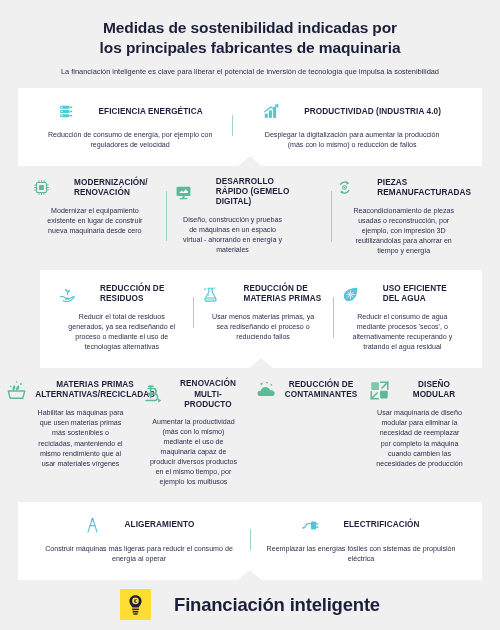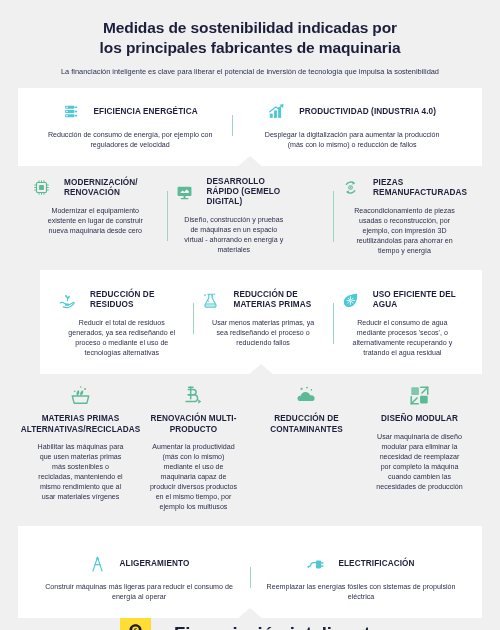--- a/index.html
+++ b/index.html
@@ -92,25 +92,25 @@
     width: 1px;
     background: #9fd3c4;
   }
   .cell.has-divider > .divider { display: block; }
 
   
   .cell-head {
     display: flex;
     align-items: center;
     justify-content: center;
-    gap: 14px;
+    gap: 24px;
     min-height: 22px;
   }
   .cell-head.stack {
-    flex-direction: column;
+    flex-direction: row;
     gap: 8px;
   }
   .cell-title {
     font-size: 8.2px;
     font-weight: bold;
     line-height: 1.25;
     color: #1c1f3b;
     letter-spacing: 0.1px;
     text-align: left;
   }
@@ -243,21 +243,21 @@
                   <path d="M9.6 20.9l-3.4-2.6 3.2-2.5z" fill="#5cba96"></path>
                   <circle cx="12" cy="12" r="2.6" fill="none" stroke="#5cba96" stroke-width="1.5"></circle>
                   <circle cx="12" cy="12" r="0.9" fill="#5cba96"></circle>
                 </svg></span>
               <div class="cell-title">PIEZAS REMANUFACTURADAS</div>
             </div>
             <div class="cell-body">Reacondicionamiento de piezas usadas o reconstrucción, por ejemplo, con impresión 3D reutilizándolas para ahorrar en tiempo y energía</div>
           </div>
         </div>
       </div>
-      <div class="row white" style="padding: 19px 10px 16px; margin-left: 40px;">
+      <div class="row white" style="padding: 13px 10px 16px; margin-left: 40px;">
         <div class="row-inner">
           <div class="cell" style="width: 34%; padding: 0px 9px;">
             <div class="cell-head">
               <span class="icon"><svg width="17" height="17" viewBox="0 0 24 24" aria-hidden="true">
                   <path d="M1.8 15.5c1.6-1.2 3-1 4.4-.3l3.4 1.7h3.6c.9 0 .9 1.3 0 1.3h-3.7" stroke="#4ec8d4" stroke-width="1.6" fill="none" stroke-linecap="round" stroke-linejoin="round"></path>
                   <path d="M9.2 18.4h3.9c1.6 0 5.4-2.6 6.9-3.5 1-.6 2.1.6 1.2 1.5-1.6 1.6-5 4.6-7.1 5.2-1.9.5-6.3.1-8.2-.6" stroke="#4ec8d4" stroke-width="1.6" fill="none" stroke-linecap="round" stroke-linejoin="round"></path>
                   <path d="M12 12.4V7.6" stroke="#4ec8d4" stroke-width="1.5" stroke-linecap="round"></path>
                   <path d="M12 8.6c-2.6-.3-3.6-2-3.5-4.3 2.4-.2 3.6 1.6 3.5 4.3z" fill="#4ec8d4"></path>
                   <path d="M12.3 9.8c2.5-.5 3.3-2.3 3-4.6-2.4 0-3.4 2-3 4.6z" fill="#4ec8d4"></path>
                 </svg></span>
@@ -352,21 +352,21 @@
                   <path d="M2.6 21.4l6.6-6.6" stroke="#5cba96" stroke-width="1.8" stroke-linecap="round"></path>
                   <rect x="12.6" y="12.2" width="8.8" height="8.8" rx="1.2" fill="#5cba96"></rect>
                   <rect x="2.6" y="2.6" width="8.8" height="8.8" rx="1.2" fill="#5cba96" opacity="0.75"></rect>
                 </svg></span>
               <div class="cell-title">DISEÑO MODULAR</div>
             </div>
             <div class="cell-body">Usar maquinaria de diseño modular para eliminar la necesidad de reemplazar por completo la máquina cuando cambien las necesidades de producción</div>
           </div>
         </div>
       </div>
-      <div class="row white" style="padding: 27px 10px 16px;">
+      <div class="row white" style="padding: 13px 10px 16px;">
         <div class="row-inner">
           <div class="cell" style="width: 50%; padding: 0px 9px;">
             <div class="cell-head">
               <span class="icon"><svg width="17" height="17" viewBox="0 0 24 24" aria-hidden="true">
                   <path d="M12 1.8L5.6 21.2" stroke="#4ec8d4" stroke-width="1.5" fill="none" stroke-linecap="round"></path>
                   <path d="M12 1.8l6.4 19.4" stroke="#4ec8d4" stroke-width="1.5" fill="none" stroke-linecap="round"></path>
                   <path d="M8.4 12.2h7.2" stroke="#4ec8d4" stroke-width="1.5" stroke-linecap="round"></path>
                   <circle cx="12" cy="3.4" r="1.7" fill="#4ec8d4"></circle>
                 </svg></span>
               <div class="cell-title">ALIGERAMIENTO</div>

